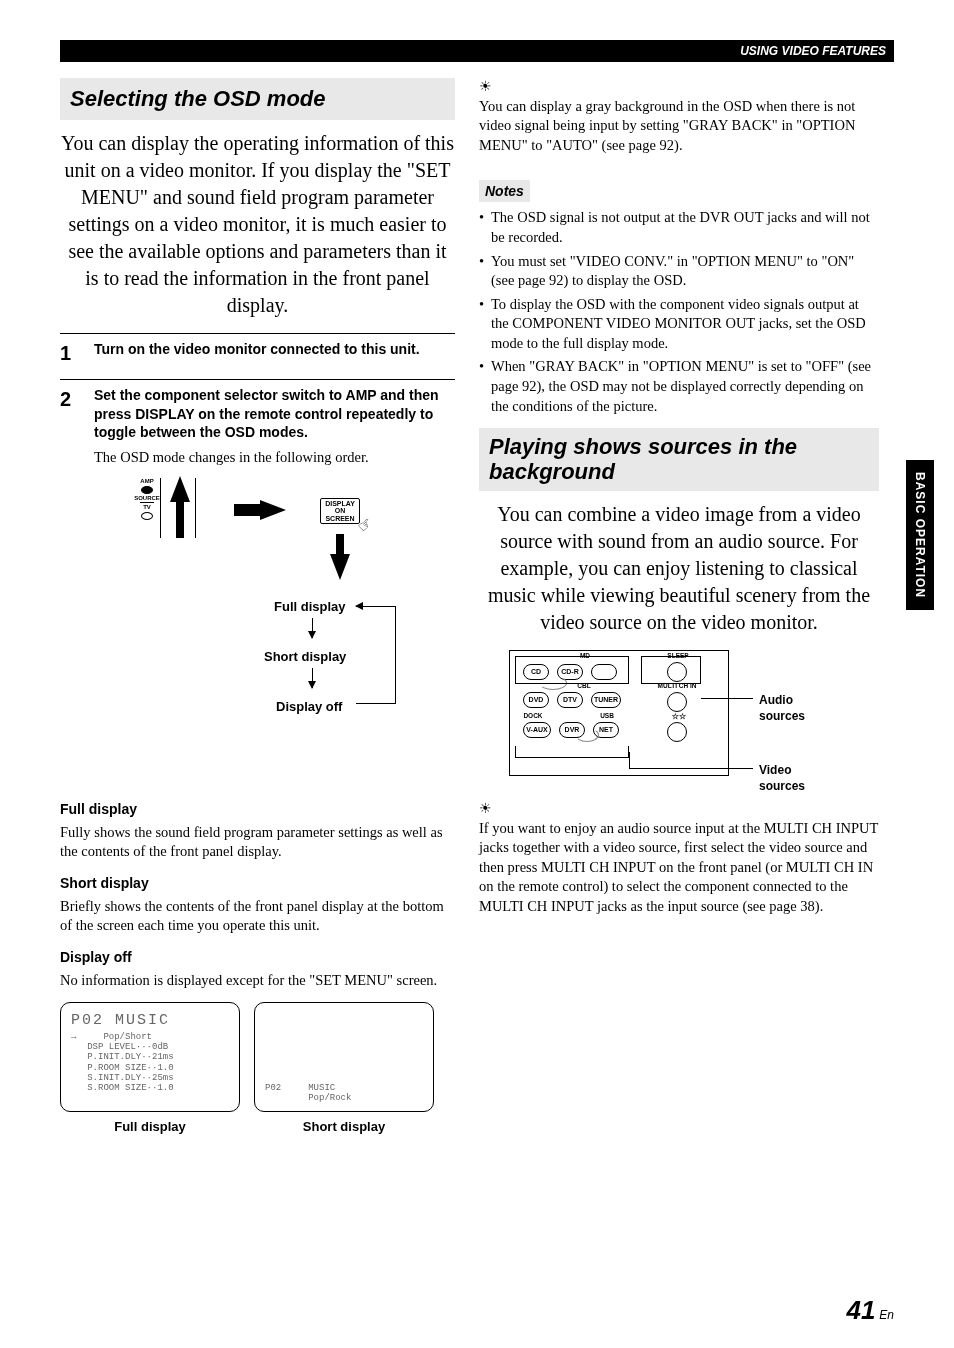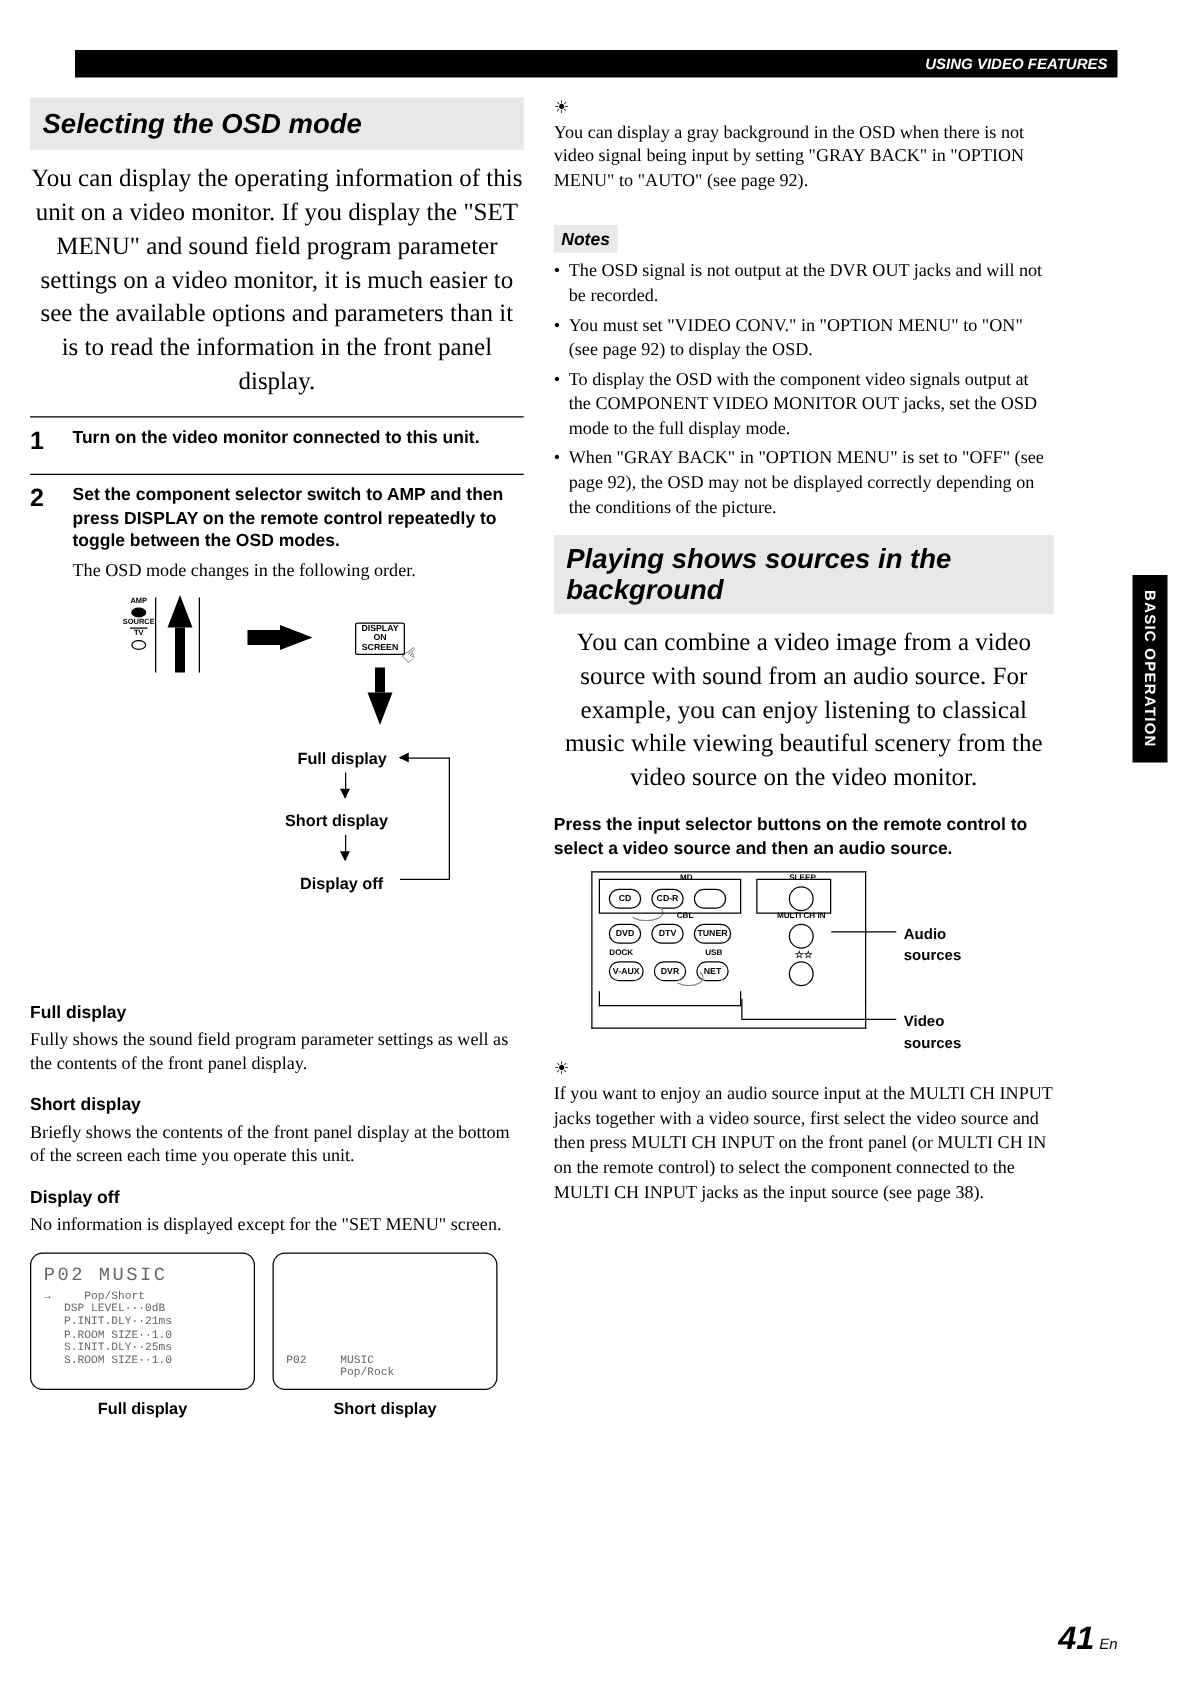--- a/index.html
+++ b/index.html
@@ -7,21 +7,21 @@
     font-family: Georgia, 'Times New Roman', serif;
     font-size: 14px;
     line-height: 1.35;
     width: 954px;
     height: 1348px;
     position: relative;
     background: #fff;
     color: #000;
   }
   .page {
-    padding: 40px 60px 0 24px;
+    padding: 40px 60px 0 60px;
     display: flex;
     gap: 24px;
   }
   .col {
     flex: 1;
     min-width: 0;
   }
   .col-left { flex: 0 0 395px; }
   .col-right { flex: 0 0 400px; }
   .header-bar {
@@ -296,21 +296,20 @@
       <div class="notes-h">Notes</div>
       <ul class="notes">
         <li>The OSD signal is not output at the DVR OUT jacks and will not be recorded.</li>
         <li>You must set "VIDEO CONV." in "OPTION MENU" to "ON" (see page 92) to display the OSD.</li>
         <li>To display the OSD with the component video signals output at the COMPONENT VIDEO MONITOR OUT jacks, set the OSD mode to the full display mode.</li>
         <li>When "GRAY BACK" in "OPTION MENU" is set to "OFF" (see page 92), the OSD may not be displayed correctly depending on the conditions of the picture.</li>
       </ul>
 
       <div class="section-title" style="line-height:1.15;">Playing shows sources in the background</div>
       <div class="body-text">You can combine a video image from a video source with sound from an audio source. For example, you can enjoy listening to classical music while viewing beautiful scenery from the video source on the video monitor.</div>
-      <div class="instr-bold">Press the input selector buttons on the remote control to select a video source and then an audio source.</div>
 
       <div class="remote">
 
         <div class="remote-box" style="left:0;top:0;width:220px;height:18px;border-bottom:none;"></div>
         <div class="remote-box" style="left:0;top:108px;width:220px;height:18px;border-top:none;"></div>
         <div class="remote-box" style="left:0;top:18px;width:1px;height:90px;border:none;border-left:1px solid #000;"></div>
         <div class="remote-box" style="left:219px;top:18px;width:1px;height:90px;border:none;border-left:1px solid #000;"></div>
 
         <div class="rlbl" style="left:64px;top:2px;width:24px;">MD</div>
         <div class="rbtn md" style="left:14px;top:14px;width:26px;height:16px;">

